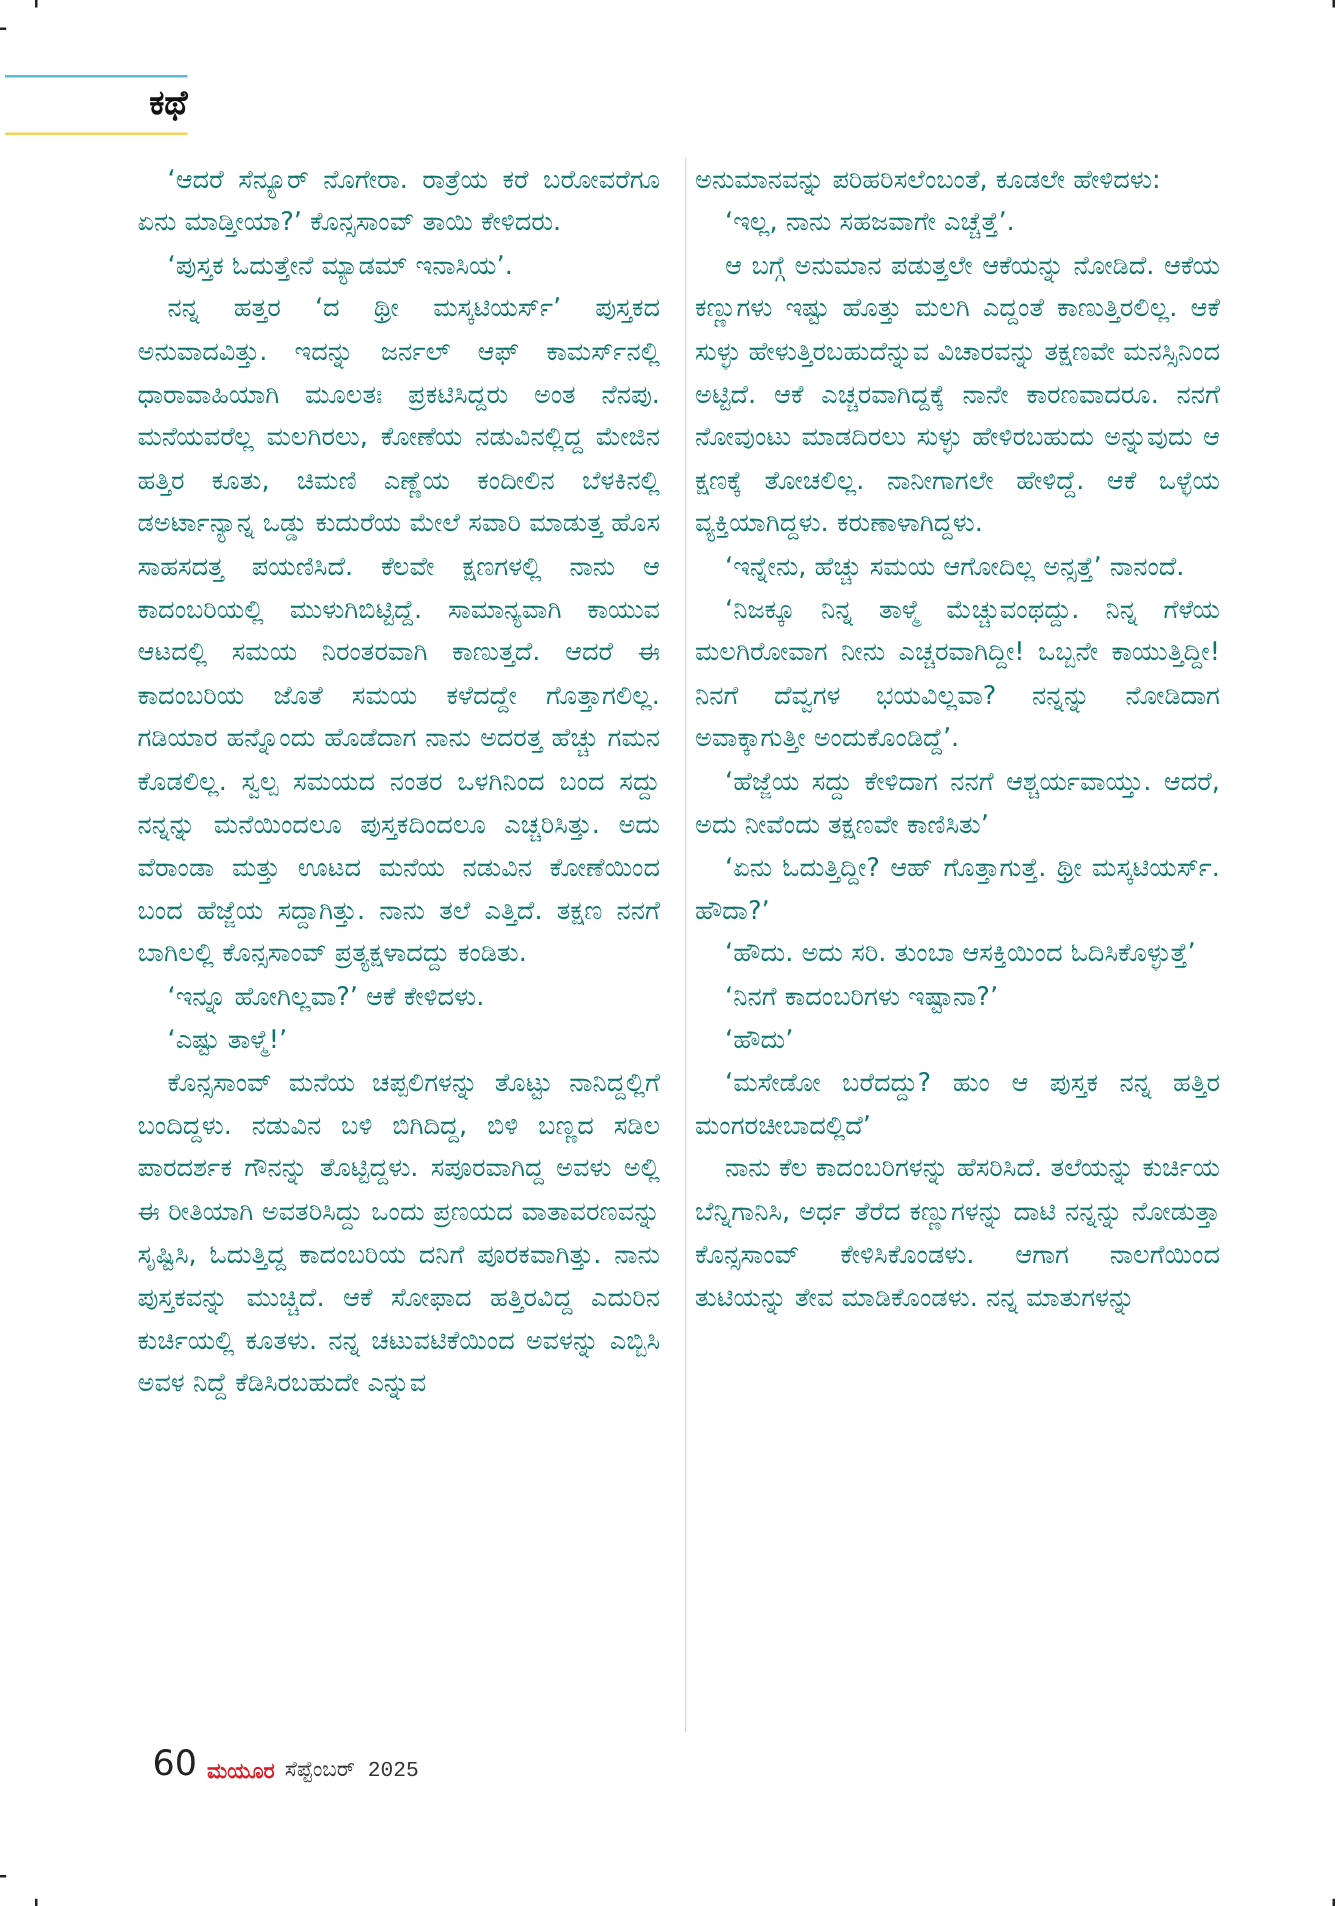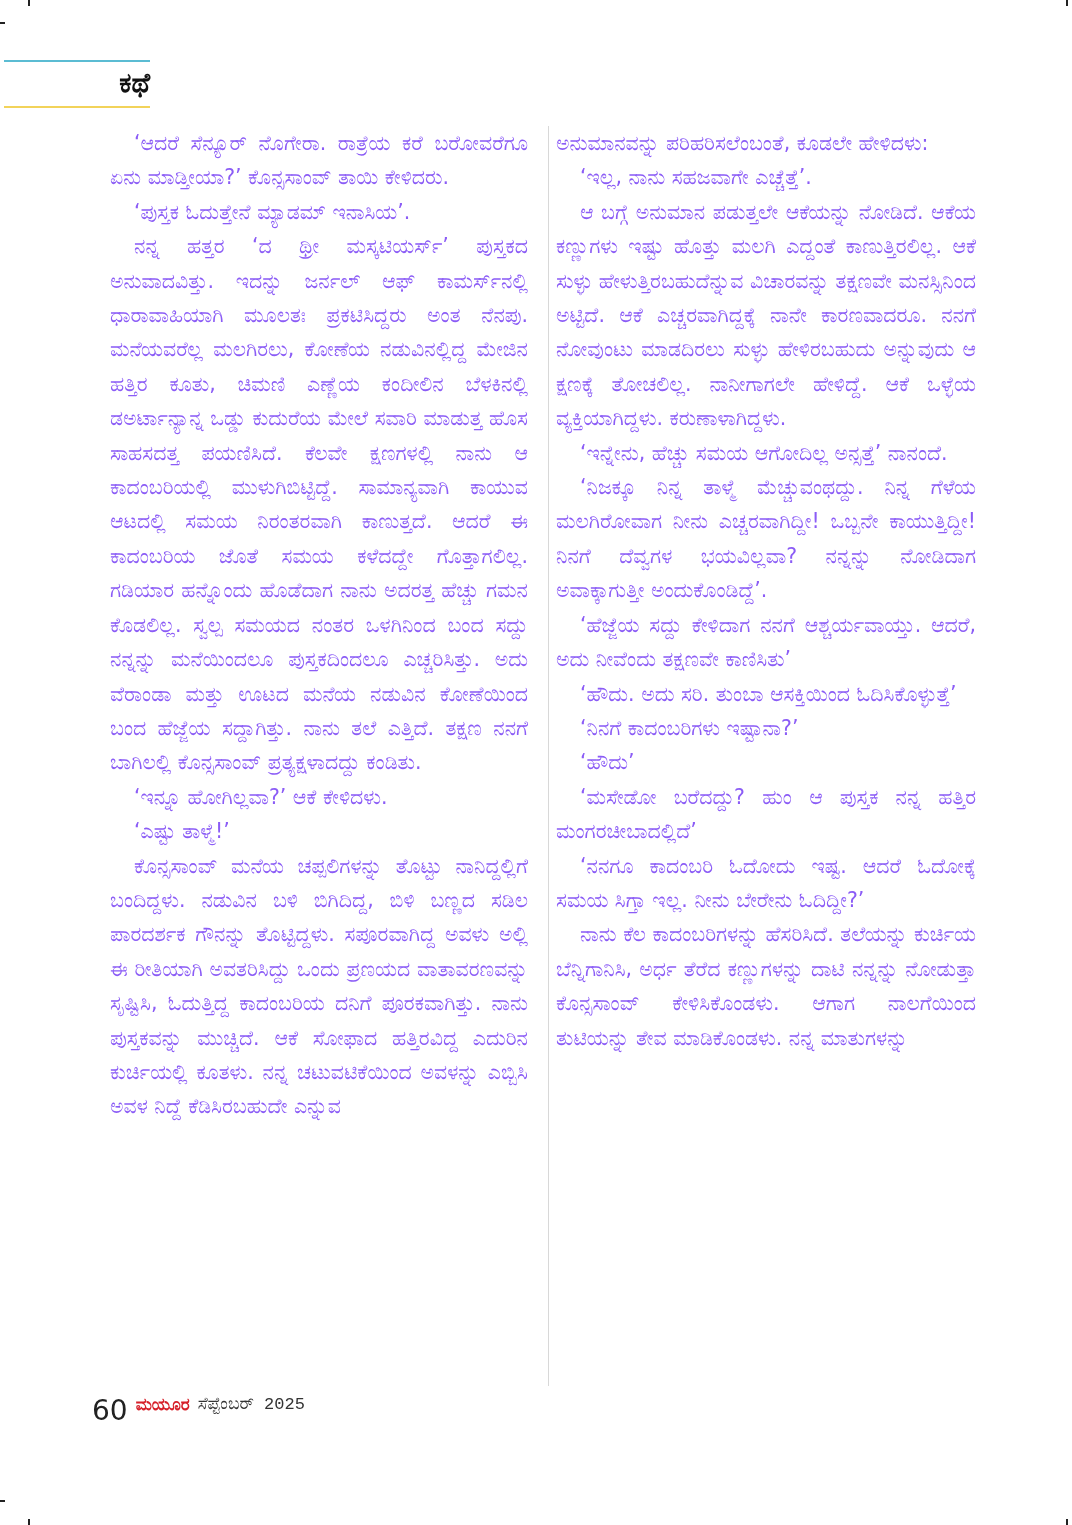--- a/index.html
+++ b/index.html
@@ -10,31 +10,31 @@
     .crop { position: absolute; background: #222; }
     .section-header { position: absolute; left: 4px; top: 58px; width: 146px; height: 50px; }
     .rule-top { position: absolute; left: 0; top: 2px; width: 146px; height: 2px; background: #5bbcd3; }
     .rule-bottom { position: absolute; left: 0; top: 48px; width: 146px; height: 2px; background: #f2d35a; }
     .section-title {
       position: absolute; right: 0; top: 10px;
       font-size: 27px; font-weight: bold; color: #111; line-height: 30px;
     }
     .column {
       position: absolute; top: 126px; font-size: 20.5px; line-height: 34.4px;
-      text-align: justify; color: #8b5cf6;
+      text-align: justify; color: #0f766e;
     }
     .col-left { left: 110px; width: 418px; }
     .col-right { left: 556px; width: 420px; }
     .column p { margin: 0; text-indent: 24px; }
     .column p.noindent { text-indent: 0; }
     .col-divider {
       position: absolute; left: 548px; top: 126px; width: 1px; height: 1260px; background: #d8d8d8;
     }
     .footer {
-      position: absolute; left: 92px; top: 1394px; display: flex; align-items: flex-start; gap: 8px;
+      position: absolute; left: 122px; top: 1394px; display: flex; align-items: flex-end; gap: 8px;
     }
     .page-num { font-size: 28px; color: #222; }
     .mag-name { font-size: 17px; font-weight: bold; color: #d6202a; }
     .issue-date { font-size: 17px; color: #333; font-family: Liberation Mono, monospace; }
   </style>
 </head>
 <body>
 
 <div class="crop" style="left:28px;top:0;width:2px;height:6px;"></div>
 <div class="crop" style="left:0;top:22px;width:5px;height:2px;"></div>
@@ -60,25 +60,25 @@
 
 <div class="col-divider"></div>
 
 <div class="column col-right">
   <p class="noindent">ಅನುಮಾನವನ್ನು ಪರಿಹರಿಸಲೆಂಬಂತೆ, ಕೂಡಲೇ ಹೇಳಿದಳು:</p>
   <p>‘ಇಲ್ಲ, ನಾನು ಸಹಜವಾಗೇ ಎಚ್ಚೆತ್ತೆ’.</p>
   <p>ಆ ಬಗ್ಗೆ ಅನುಮಾನ ಪಡುತ್ತಲೇ ಆಕೆಯನ್ನು ನೋಡಿದೆ. ಆಕೆಯ ಕಣ್ಣುಗಳು ಇಷ್ಟು ಹೊತ್ತು ಮಲಗಿ ಎದ್ದಂತೆ ಕಾಣುತ್ತಿರಲಿಲ್ಲ. ಆಕೆ ಸುಳ್ಳು ಹೇಳುತ್ತಿರಬಹುದೆನ್ನುವ ವಿಚಾರವನ್ನು ತಕ್ಷಣವೇ ಮನಸ್ಸಿನಿಂದ ಅಟ್ಟಿದೆ. ಆಕೆ ಎಚ್ಚರವಾಗಿದ್ದಕ್ಕೆ ನಾನೇ ಕಾರಣವಾದರೂ. ನನಗೆ ನೋವುಂಟು ಮಾಡದಿರಲು ಸುಳ್ಳು ಹೇಳಿರಬಹುದು ಅನ್ನುವುದು ಆ ಕ್ಷಣಕ್ಕೆ ತೋಚಲಿಲ್ಲ. ನಾನೀಗಾಗಲೇ ಹೇಳಿದ್ದೆ. ಆಕೆ ಒಳ್ಳೆಯ ವ್ಯಕ್ತಿಯಾಗಿದ್ದಳು. ಕರುಣಾಳಾಗಿದ್ದಳು.</p>
   <p>‘ಇನ್ನೇನು, ಹೆಚ್ಚು ಸಮಯ ಆಗೋದಿಲ್ಲ ಅನ್ಸತ್ತೆ’ ನಾನಂದೆ.</p>
   <p>‘ನಿಜಕ್ಕೂ ನಿನ್ನ ತಾಳ್ಮೆ ಮೆಚ್ಚುವಂಥದ್ದು. ನಿನ್ನ ಗೆಳೆಯ ಮಲಗಿರೋವಾಗ ನೀನು ಎಚ್ಚರವಾಗಿದ್ದೀ! ಒಬ್ಬನೇ ಕಾಯುತ್ತಿದ್ದೀ! ನಿನಗೆ ದೆವ್ವಗಳ ಭಯವಿಲ್ಲವಾ? ನನ್ನನ್ನು ನೋಡಿದಾಗ ಅವಾಕ್ಕಾಗುತ್ತೀ ಅಂದುಕೊಂಡಿದ್ದೆ’.</p>
   <p>‘ಹೆಜ್ಜೆಯ ಸದ್ದು ಕೇಳಿದಾಗ ನನಗೆ ಆಶ್ಚರ್ಯವಾಯ್ತು. ಆದರೆ, ಅದು ನೀವೆಂದು ತಕ್ಷಣವೇ ಕಾಣಿಸಿತು’</p>
+  <p>‘ಏನು ಓದುತ್ತಿದ್ದೀ? ಆಹ್ ಗೊತ್ತಾಗುತ್ತೆ. ಥ್ರೀ ಮಸ್ಕಟಿಯರ್ಸ್. ಹೌದಾ?’</p>
   <p>‘ಹೌದು. ಅದು ಸರಿ. ತುಂಬಾ ಆಸಕ್ತಿಯಿಂದ ಓದಿಸಿಕೊಳ್ಳುತ್ತೆ’</p>
   <p>‘ನಿನಗೆ ಕಾದಂಬರಿಗಳು ಇಷ್ಟಾನಾ?’</p>
   <p>‘ಹೌದು’</p>
   <p>‘ಮಸೇಡೋ ಬರೆದದ್ದು? ಹುಂ ಆ ಪುಸ್ತಕ ನನ್ನ ಹತ್ತಿರ ಮಂಗರಚೀಬಾದಲ್ಲಿದೆ’</p>
-  <p>‘ನನಗೂ ಕಾದಂಬರಿ ಓದೋದು ಇಷ್ಟ. ಆದರೆ ಓದೋಕ್ಕೆ ಸಮಯ ಸಿಗ್ತಾ ಇಲ್ಲ. ನೀನು ಬೇರೇನು ಓದಿದ್ದೀ?’</p>
   <p>ನಾನು ಕೆಲ ಕಾದಂಬರಿಗಳನ್ನು ಹೆಸರಿಸಿದೆ. ತಲೆಯನ್ನು ಕುರ್ಚಿಯ ಬೆನ್ನಿಗಾನಿಸಿ, ಅರ್ಧ ತೆರೆದ ಕಣ್ಣುಗಳನ್ನು ದಾಟಿ ನನ್ನನ್ನು ನೋಡುತ್ತಾ ಕೊನ್ಸಸಾಂವ್ ಕೇಳಿಸಿಕೊಂಡಳು. ಆಗಾಗ ನಾಲಗೆಯಿಂದ ತುಟಿಯನ್ನು ತೇವ ಮಾಡಿಕೊಂಡಳು. ನನ್ನ ಮಾತುಗಳನ್ನು</p>
 </div>
 
 <div class="footer">
   <span class="page-num">60</span>
   <span class="mag-name">ಮಯೂರ</span>
   <span class="issue-date">ಸೆಪ್ಟೆಂಬರ್ 2025</span>
 </div>
 
 </body></html>

